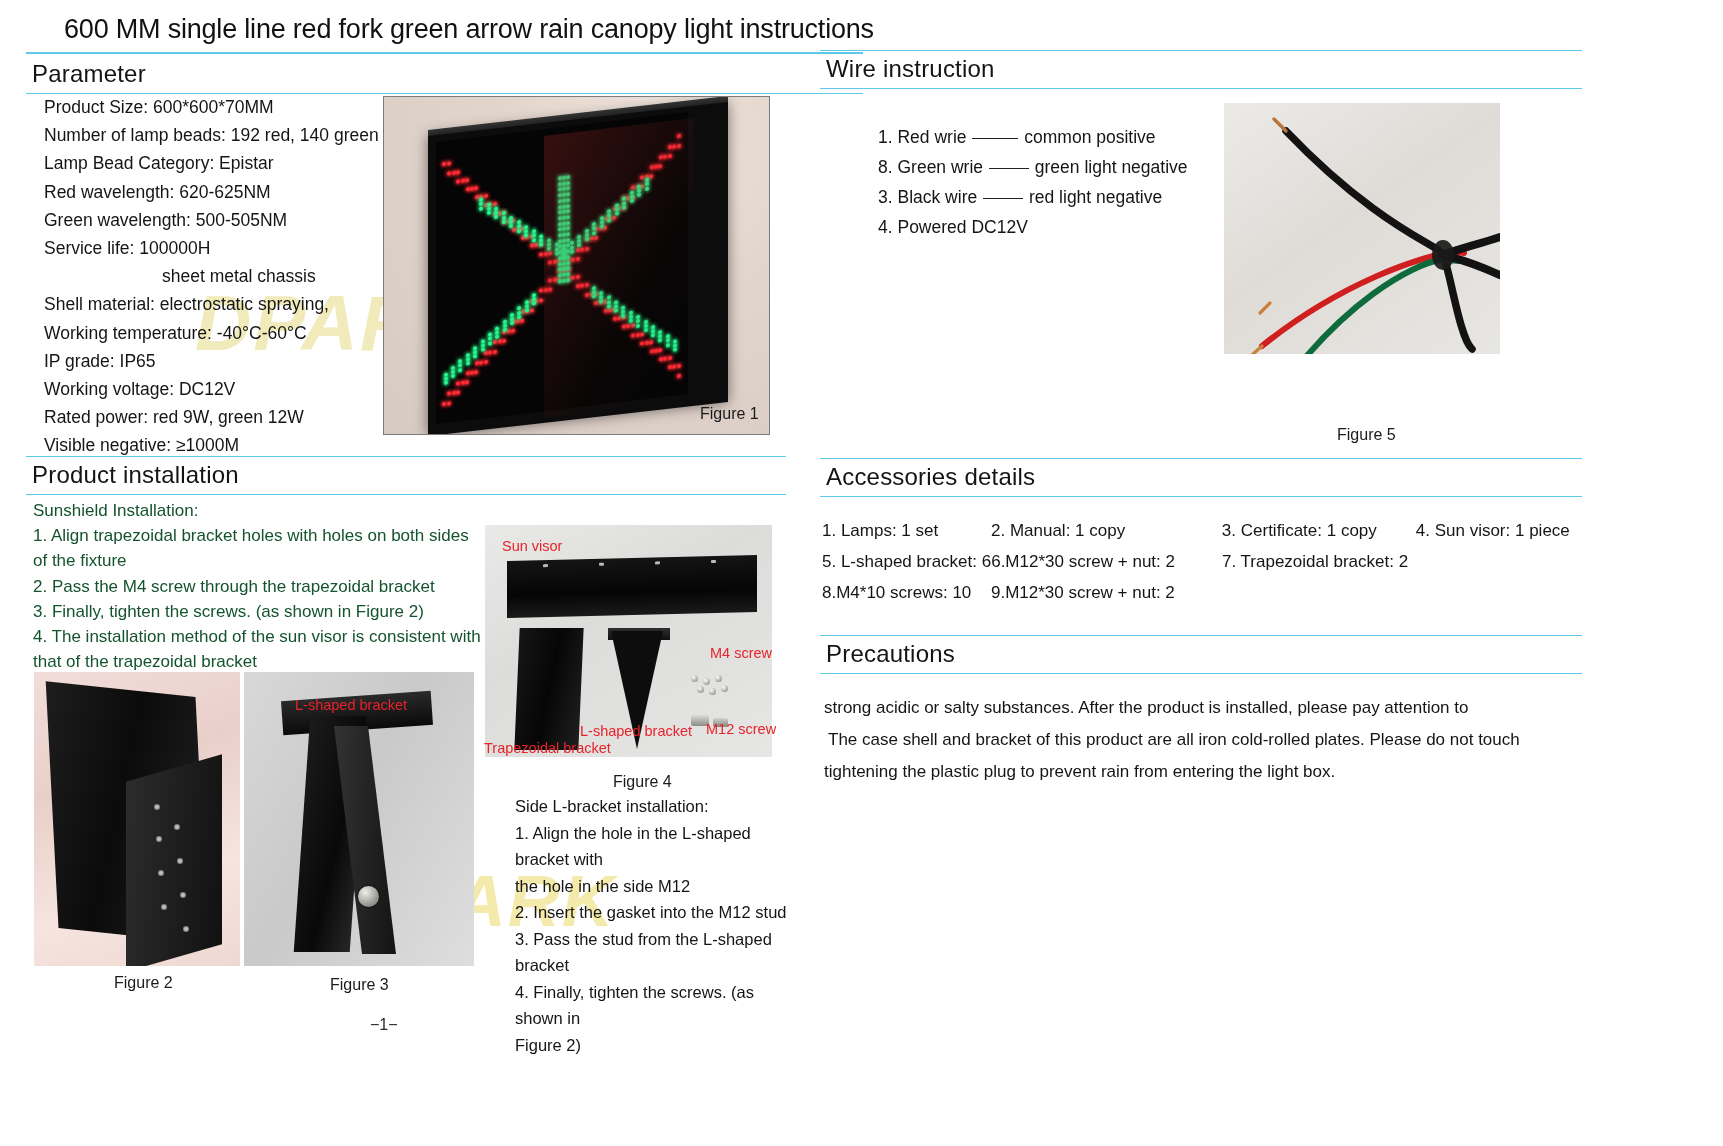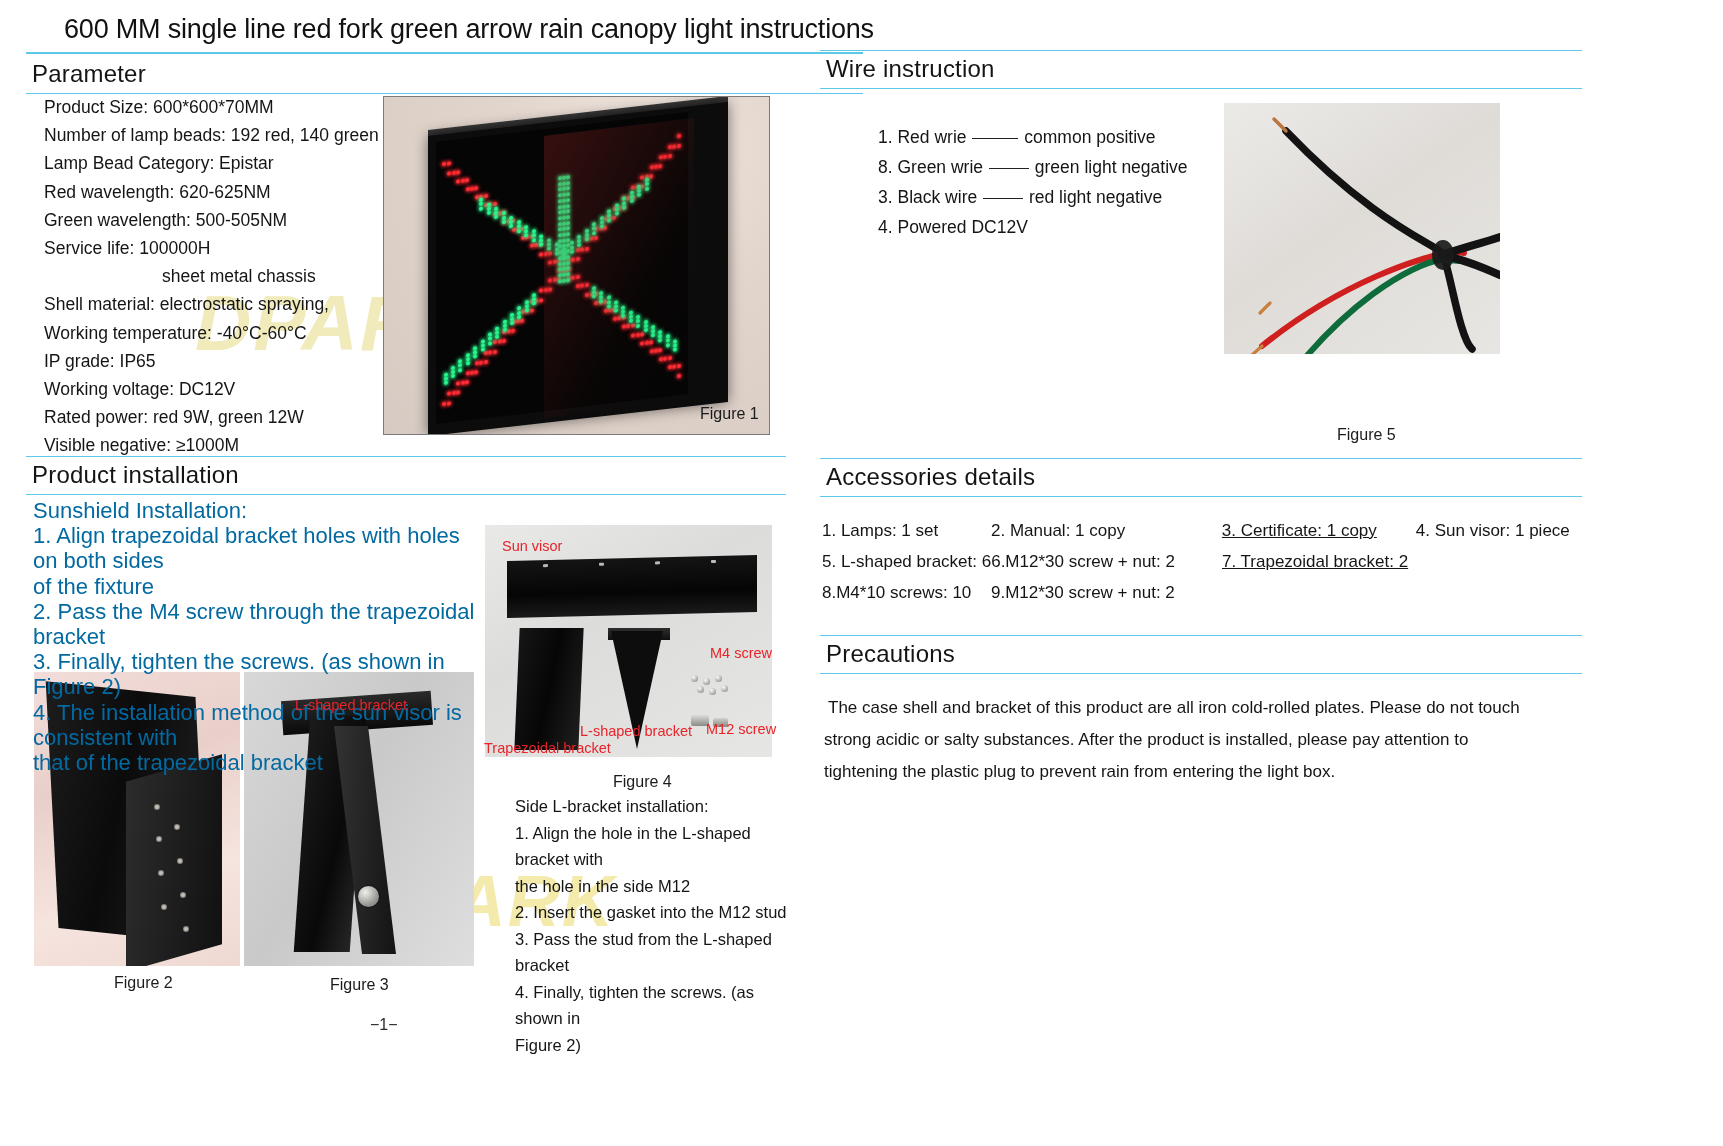--- a/index.html
+++ b/index.html
@@ -84,23 +84,23 @@
   }
   .param-list .row.indent { padding-left: 118px; }
 
   .install-block {
     position: absolute;
     left: 33px; top: 498px;
     width: 455px;
     z-index: 3;
   }
   .install-block .line {
-    font-size: 22px;
+    font-size: 17px;
     line-height: 25.2px;
-    color: #0369a1;
+    color: #14532d;
   }
 
   .lbracket-block {
     position: absolute;
     left: 515px; top: 793px;
     width: 290px;
     z-index: 3;
   }
   .lbracket-block .line {
     font-size: 16.5px;
@@ -136,21 +136,21 @@
   }
   .acc-row {
     display: flex;
     font-size: 17px;
     line-height: 31px;
     color: #151515;
     white-space: nowrap;
   }
   .acc-row .c1 { width: 183px; }
   .acc-row .c2 { width: 250px; }
-  .acc-row .c3 { width: 210px; text-decoration: underline; }
+  .acc-row .c3 { width: 210px; }
   .acc-row .c4 { width: 180px; }
 
   .precautions-body {
     position: absolute;
     left: 824px; top: 692px;
     width: 730px;
     z-index: 3;
   }
   .precautions-body .line {
     font-size: 17px;
@@ -884,20 +884,20 @@
     </div>
   </div>
 
   <div class="sect" style="left:820px; top:635px; width:762px;">
     <div class="rule-top"></div>
     <div class="sect-title">Precautions</div>
     <div class="rule-bot"></div>
   </div>
 
   <div class="precautions-body">
+    <div class="line">strong acidic or salty substances. After the product is installed, please pay attention to</div>
     <div class="line first">The case shell and bracket of this product are all iron cold-rolled plates. Please do not touch</div>
-    <div class="line">strong acidic or salty substances. After the product is installed, please pay attention to</div>
     <div class="line">tightening the plastic plug to prevent rain from entering the light box.</div>
   </div>
 
   <div style="position:absolute; left:370px; top:1016px; font-size:16px; color:#2a2a2a; z-index:3;">−1−</div>
 
 </div>
 
 </body></html>

